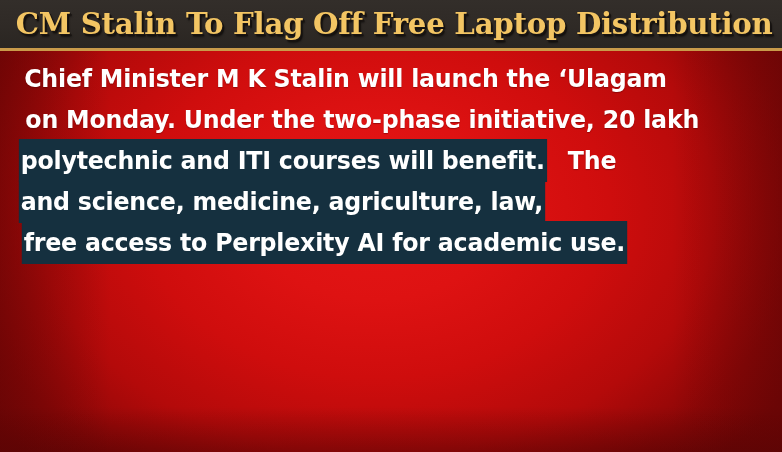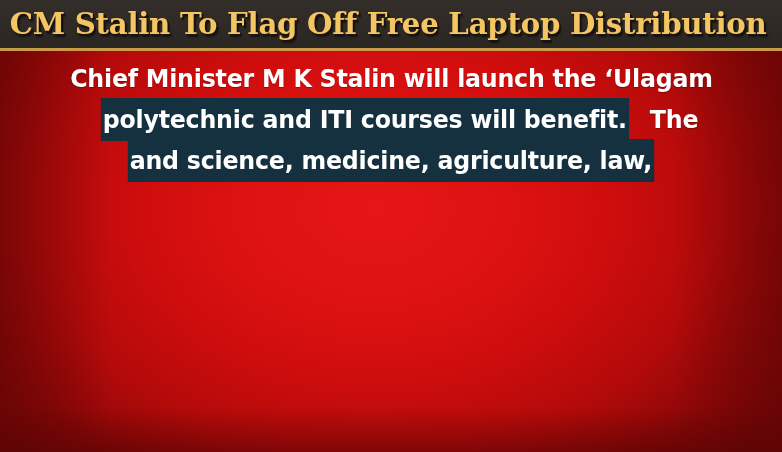--- a/index.html
+++ b/index.html
@@ -44,21 +44,21 @@
   #titlebar {
     position: absolute;
     left: 0; top: 0;
     width: 782px;
     height: 51px;
     background: linear-gradient(180deg, #332e2a 0%, #2f2a26 55%, #2a2622 100%);
     border-bottom: 3px solid #c99b4a;
     box-sizing: border-box;
     display: flex;
     align-items: center;
-    justify-content: flex-start;
+    justify-content: flex-end;
     z-index: 4;
   }
   #title-text {
     font-family: "DejaVu Serif", serif;
     font-weight: bold;
     font-size: 30px;
     line-height: 1;
     letter-spacing: -0.3px;
     color: #f3c563;
     white-space: nowrap;
@@ -68,21 +68,20 @@
        2px 2px 0 rgba(20,16,13,.75),
        2px 3px 2px rgba(0,0,0,.55);
   }
 
   
   #body-copy {
     position: absolute;
     left: 0;
     top: 58px;
     width: 782px;
-    text-align: center;
     z-index: 3;
   }
   .line {
     display: block;
     height: 41px;
     line-height: 41px;
     white-space: nowrap;
   }
   .seg {
     font-family: "DejaVu Sans", sans-serif;
@@ -110,17 +109,19 @@
   <div id="bg"></div>
   <div id="bg-vignette"></div>
 
   <div id="titlebar">
     <div id="title-text">CM Stalin To Flag Off Free Laptop Distribution</div>
   </div>
 
   <div id="body-copy">
 
   <div class="line"><span class="seg">Chief Minister M K Stalin will launch the ‘Ulagam</span></div>
+      <div class="line"><span class="seg">on Monday. Under the two-phase initiative, 20 lakh</span></div>
       <div class="line"><span class="seg hl">polytechnic and ITI courses will benefit.</span><span class="seg"> The</span></div>
       <div class="line"><span class="seg hl">and science, medicine, agriculture, law,</span></div>
+      <div class="line"><span class="seg hl">free access to Perplexity AI for academic use.</span></div>
     </div>
 
 </div>
 
 </body></html>

